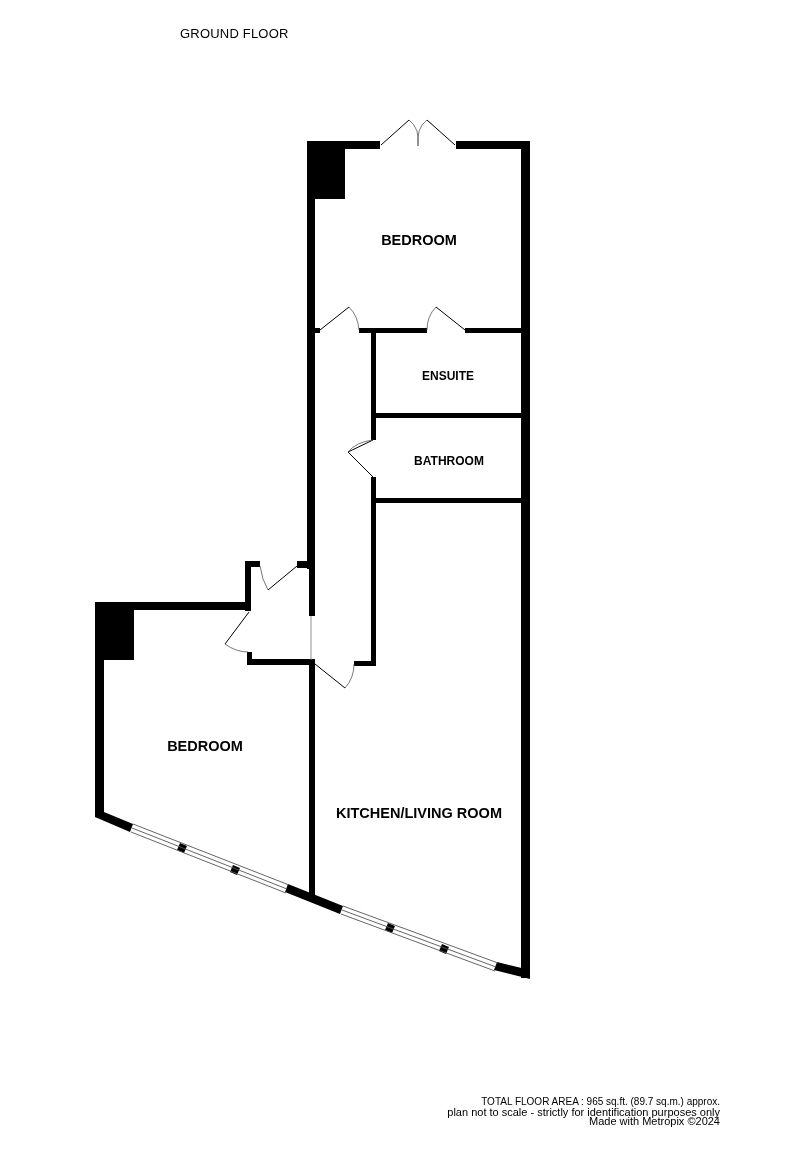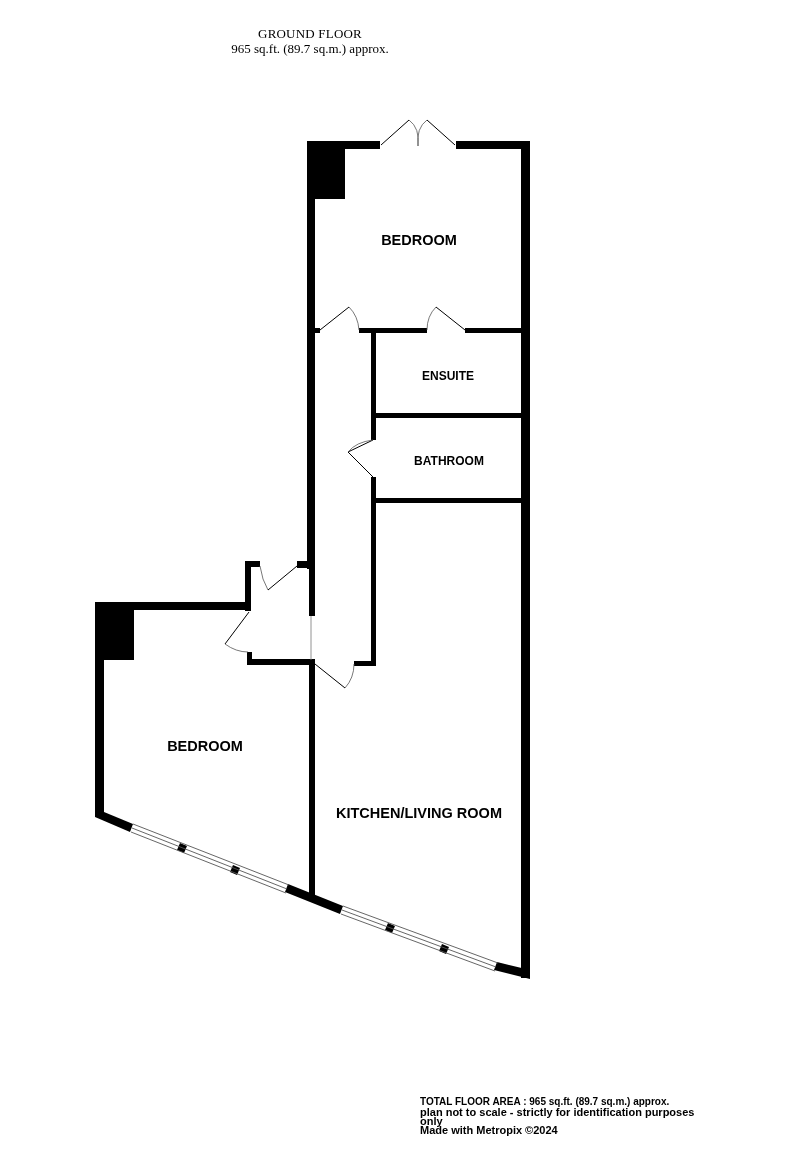--- a/index.html
+++ b/index.html
@@ -1,36 +1,35 @@
 <!DOCTYPE html>
 <html><head>
   <meta charset="utf-8">
   <style>
     html, body { margin: 0; padding: 0; background: #ffffff; }
     body { width: 800px; height: 1166px; position: relative; overflow: hidden;
            font-family: "Liberation Sans", sans-serif; color: #000; }
-    .header { position: absolute; left: 180px; top: 26px; width: 260px; text-align: center;
-              font-size: 13px; line-height: 15px; font-family: Liberation Serif, serif; }
+    .header { position: absolute; left: 180px; top: 26px; width: 260px; 
+              font-size: 13px; line-height: 15px; }
     .header .t1 { letter-spacing: 0.2px; }
-    .footer { position: absolute; left: 420px; top: 1096px; width: 300px; text-align: left; font-weight: bold; }
+    .footer { position: absolute; left: 420px; top: 1096px; width: 300px; text-align: right; }
     .footer .total { font-size: 10px; line-height: 12px; }
     .footer .small { font-size: 11px; line-height: 9px; }
     svg.plan { position: absolute; left: 0; top: 0; }
     .room-label { font-family: "Liberation Sans", sans-serif; font-weight: bold; fill: #000; }
     .wall { fill: #000; }
     .door-leaf { stroke: #000; stroke-width: 1; fill: none; }
     .door-arc { stroke: #555; stroke-width: 0.8; fill: none; }
     .window-line { stroke: #555; stroke-width: 0.9; }
   </style>
 </head>
 <body>
 
 <div class="header">
   <div class="t1">GROUND FLOOR</div>
-  <div>965 sq.ft. (89.7 sq.m.) approx.</div>
 </div>
 
 <svg class="plan" width="800" height="1166" viewBox="0 0 800 1166">
 
   <g>
 
     <rect class="wall" x="307" y="141" width="73" height="8"></rect>
 
     <rect class="wall" x="456" y="141" width="74" height="8"></rect>
 

